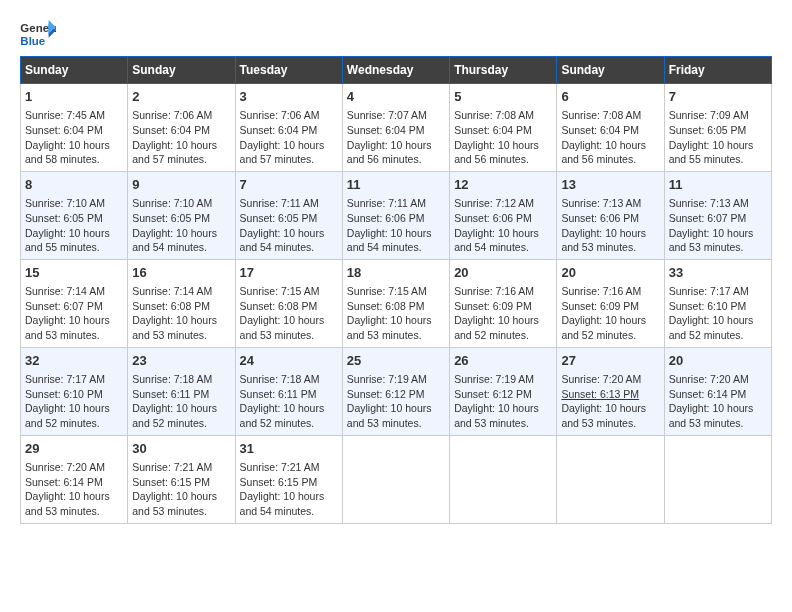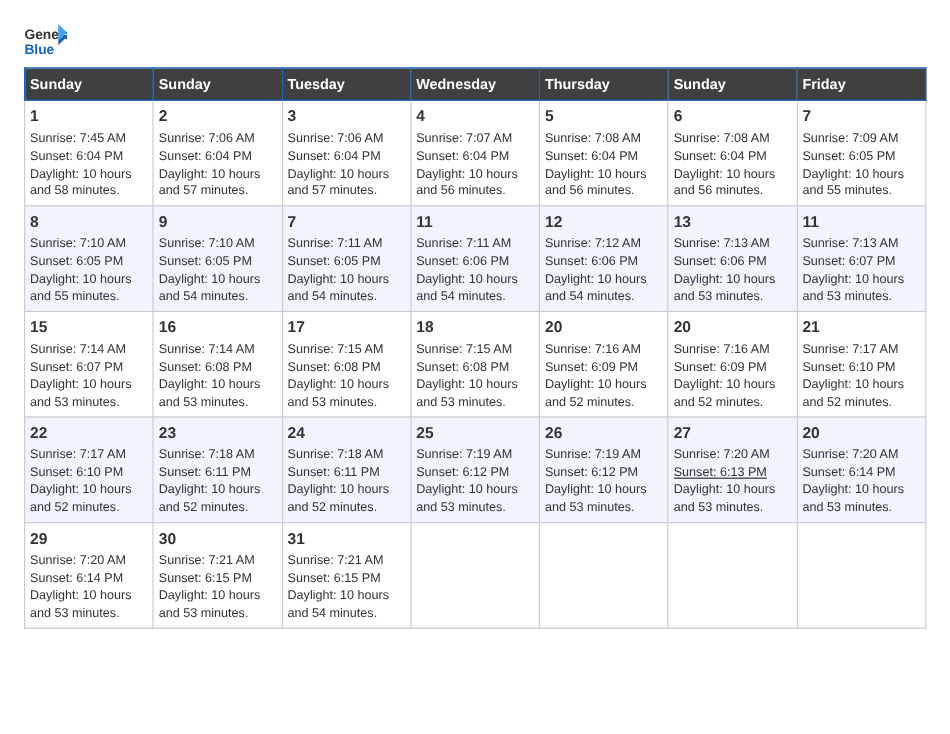--- a/index.html
+++ b/index.html
@@ -244,30 +244,30 @@
           <span style="display: block;">and 52 minutes.</span>
         </td>
         <td>
           <span class="day-num">20</span>
           <span style="display: block;">Sunrise: 7:16 AM</span>
           <span style="display: block;">Sunset: 6:09 PM</span>
           <span style="display: block;">Daylight: 10 hours</span>
           <span style="display: block;">and 52 minutes.</span>
         </td>
         <td>
-          <span class="day-num">21</span>
+          <span class="day-num">33</span>
           <span style="display: block;">Sunrise: 7:17 AM</span>
           <span style="display: block;">Sunset: 6:10 PM</span>
           <span style="display: block;">Daylight: 10 hours</span>
           <span style="display: block;">and 52 minutes.</span>
         </td>
       </tr>
       <tr>
         <td>
-          <span class="day-num">22</span>
+          <span class="day-num">32</span>
           <span style="display: block;">Sunrise: 7:17 AM</span>
           <span style="display: block;">Sunset: 6:10 PM</span>
           <span style="display: block;">Daylight: 10 hours</span>
           <span style="display: block;">and 52 minutes.</span>
         </td>
         <td>
           <span class="day-num">23</span>
           <span style="display: block;">Sunrise: 7:18 AM</span>
           <span style="display: block;">Sunset: 6:11 PM</span>
           <span style="display: block;">Daylight: 10 hours</span>

